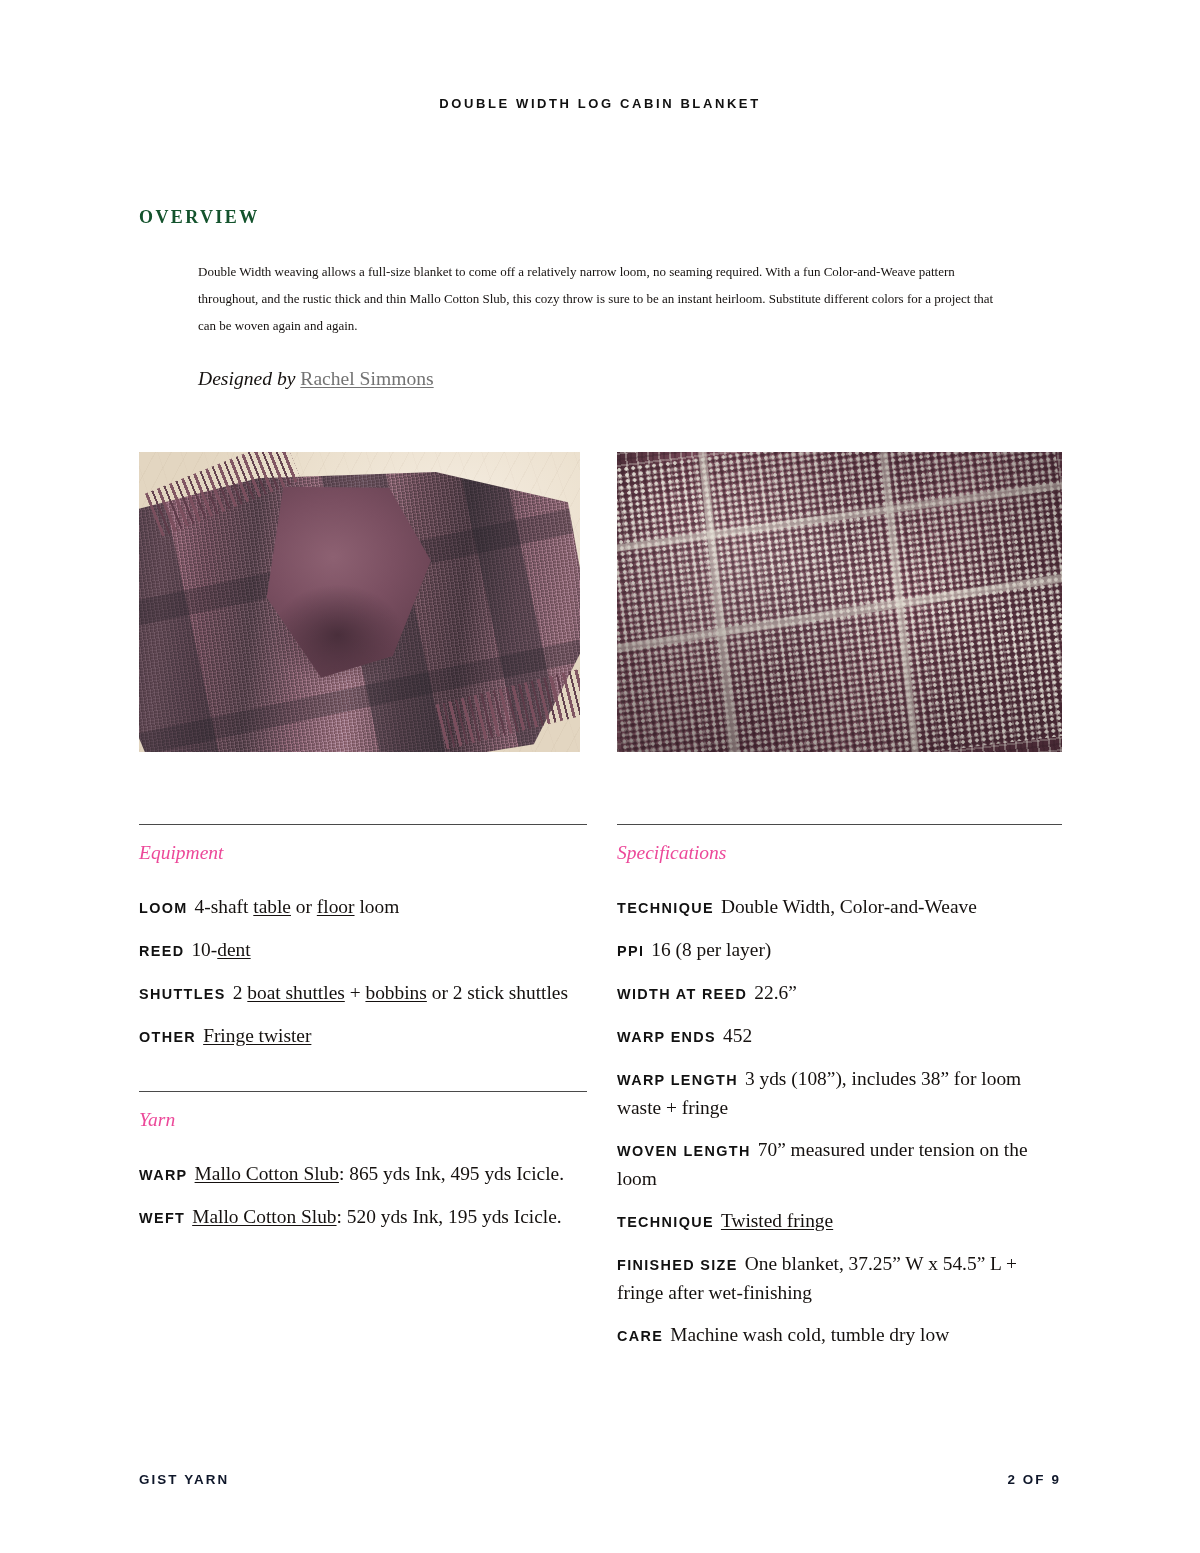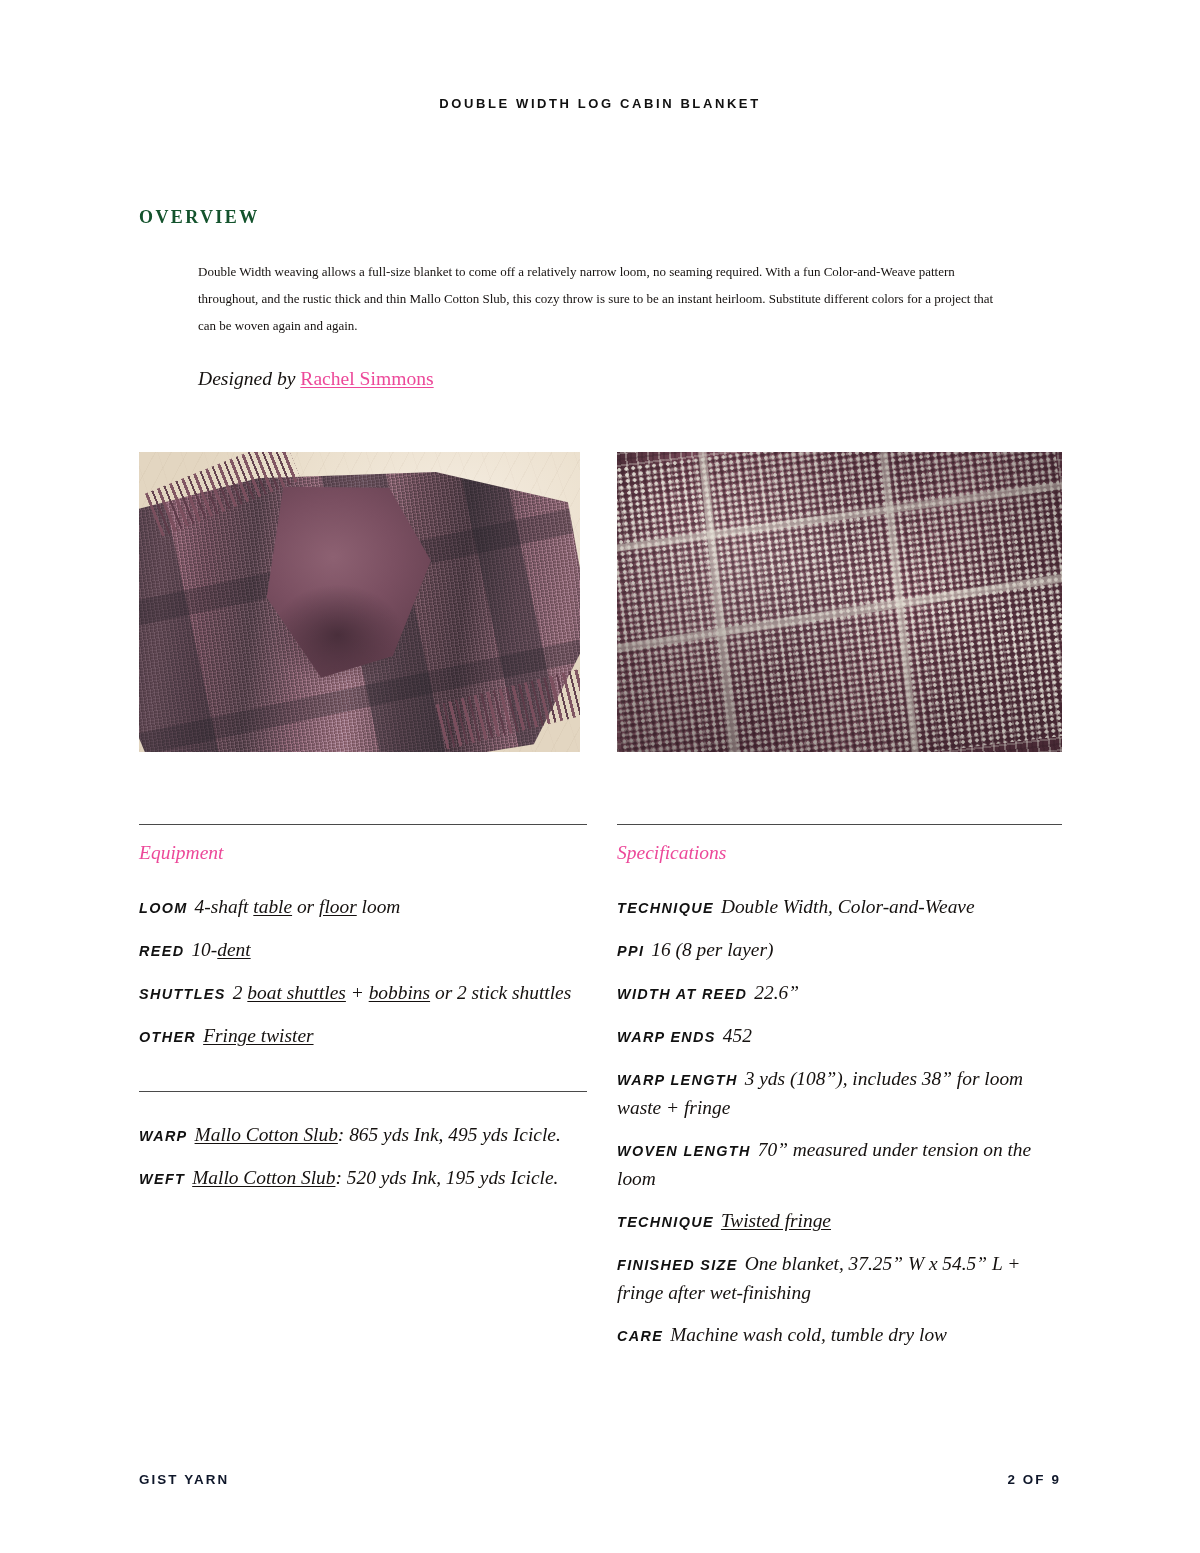--- a/index.html
+++ b/index.html
@@ -68,21 +68,21 @@
   .designer-line {
     margin-top: 26px;
     font-size: 19.6px;
     line-height: 26px;
     color: #15110f;
   }
   .designer-label { font-style: italic; }
   .designer-name {
     text-decoration: underline;
     text-underline-offset: 2px;
-    color: #ec4899;
+    color: #737373;
   }
 
   
   .photo {
     position: absolute;
     top: 452px;
     height: 300px;
     overflow: hidden;
   }
   .photo-left  { left: 139px;  width: 441px; }
@@ -255,21 +255,21 @@
     margin: 0;
     width: 100%;
   }
   .col-title {
     font-family: "Liberation Serif", serif;
     font-style: italic;
     font-size: 19.5px;
     color: #ec4899;
     margin-top: 17px;
   }
-  .rows { margin-top: 29px; font-style: italic; }
+  .rows { margin-top: 29px; }
   .spec-row {
     font-family: "Liberation Serif", serif;
     font-size: 19.4px;
     line-height: 28px;
     color: #15110f;
     margin-bottom: 14px;
   }
   .spec-label {
     font-family: "Liberation Sans", sans-serif;
     font-weight: bold;
@@ -367,20 +367,21 @@
         <span class="spec-label">SHUTTLES</span><span class="spec-value">2 </span><span class="lnk">boat shuttles</span><span class="spec-value"> + </span><span class="lnk">bobbins</span><span class="spec-value"> or 2 stick shuttles</span>
       </div>
 
       <div class="spec-row">
         <span class="spec-label">OTHER</span><span class="lnk">Fringe twister</span>
       </div>
     </div>
 
     <div class="yarn-block">
       <hr class="rule">
+      <div class="col-title">Yarn</div>
 
       <div class="rows">
         <div class="spec-row">
           <span class="spec-label">WARP</span><span class="lnk">Mallo Cotton Slub</span><span class="spec-value">: 865 yds Ink, 495 yds Icicle.</span>
         </div>
         <div class="spec-row">
           <span class="spec-label">WEFT</span><span class="lnk">Mallo Cotton Slub</span><span class="spec-value">: 520 yds Ink, 195 yds Icicle.</span>
         </div>
       </div>
     </div>

